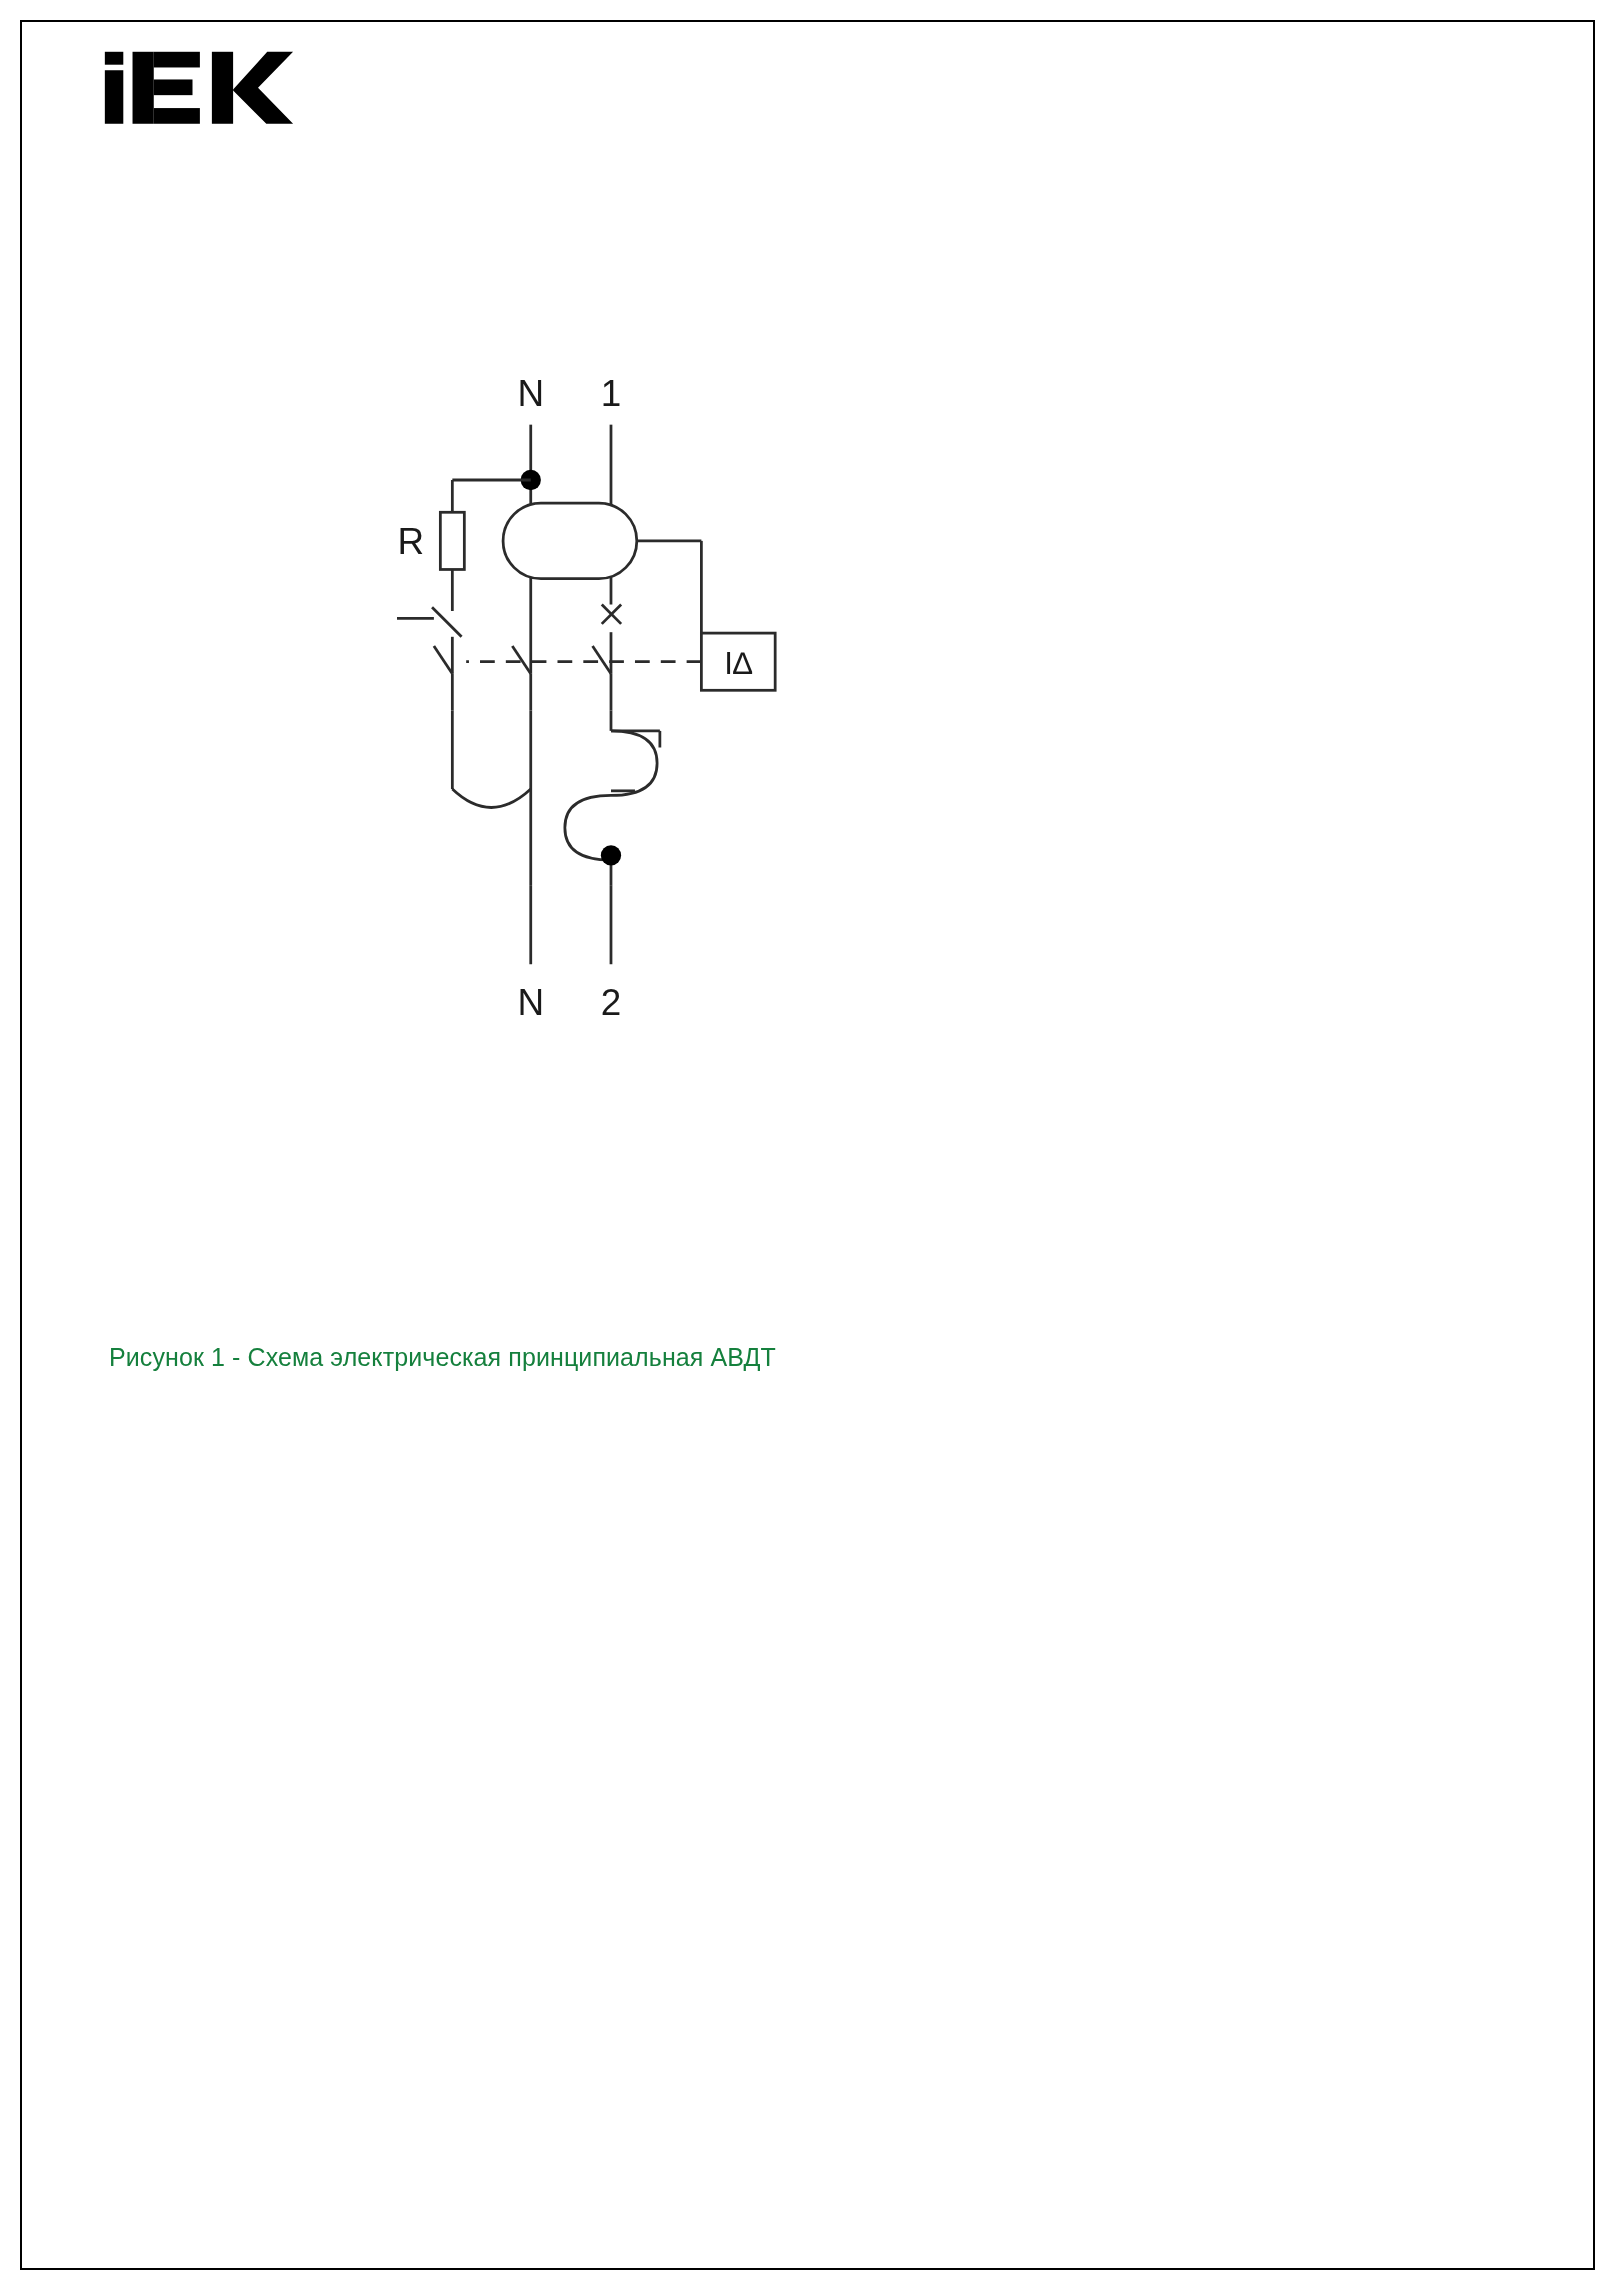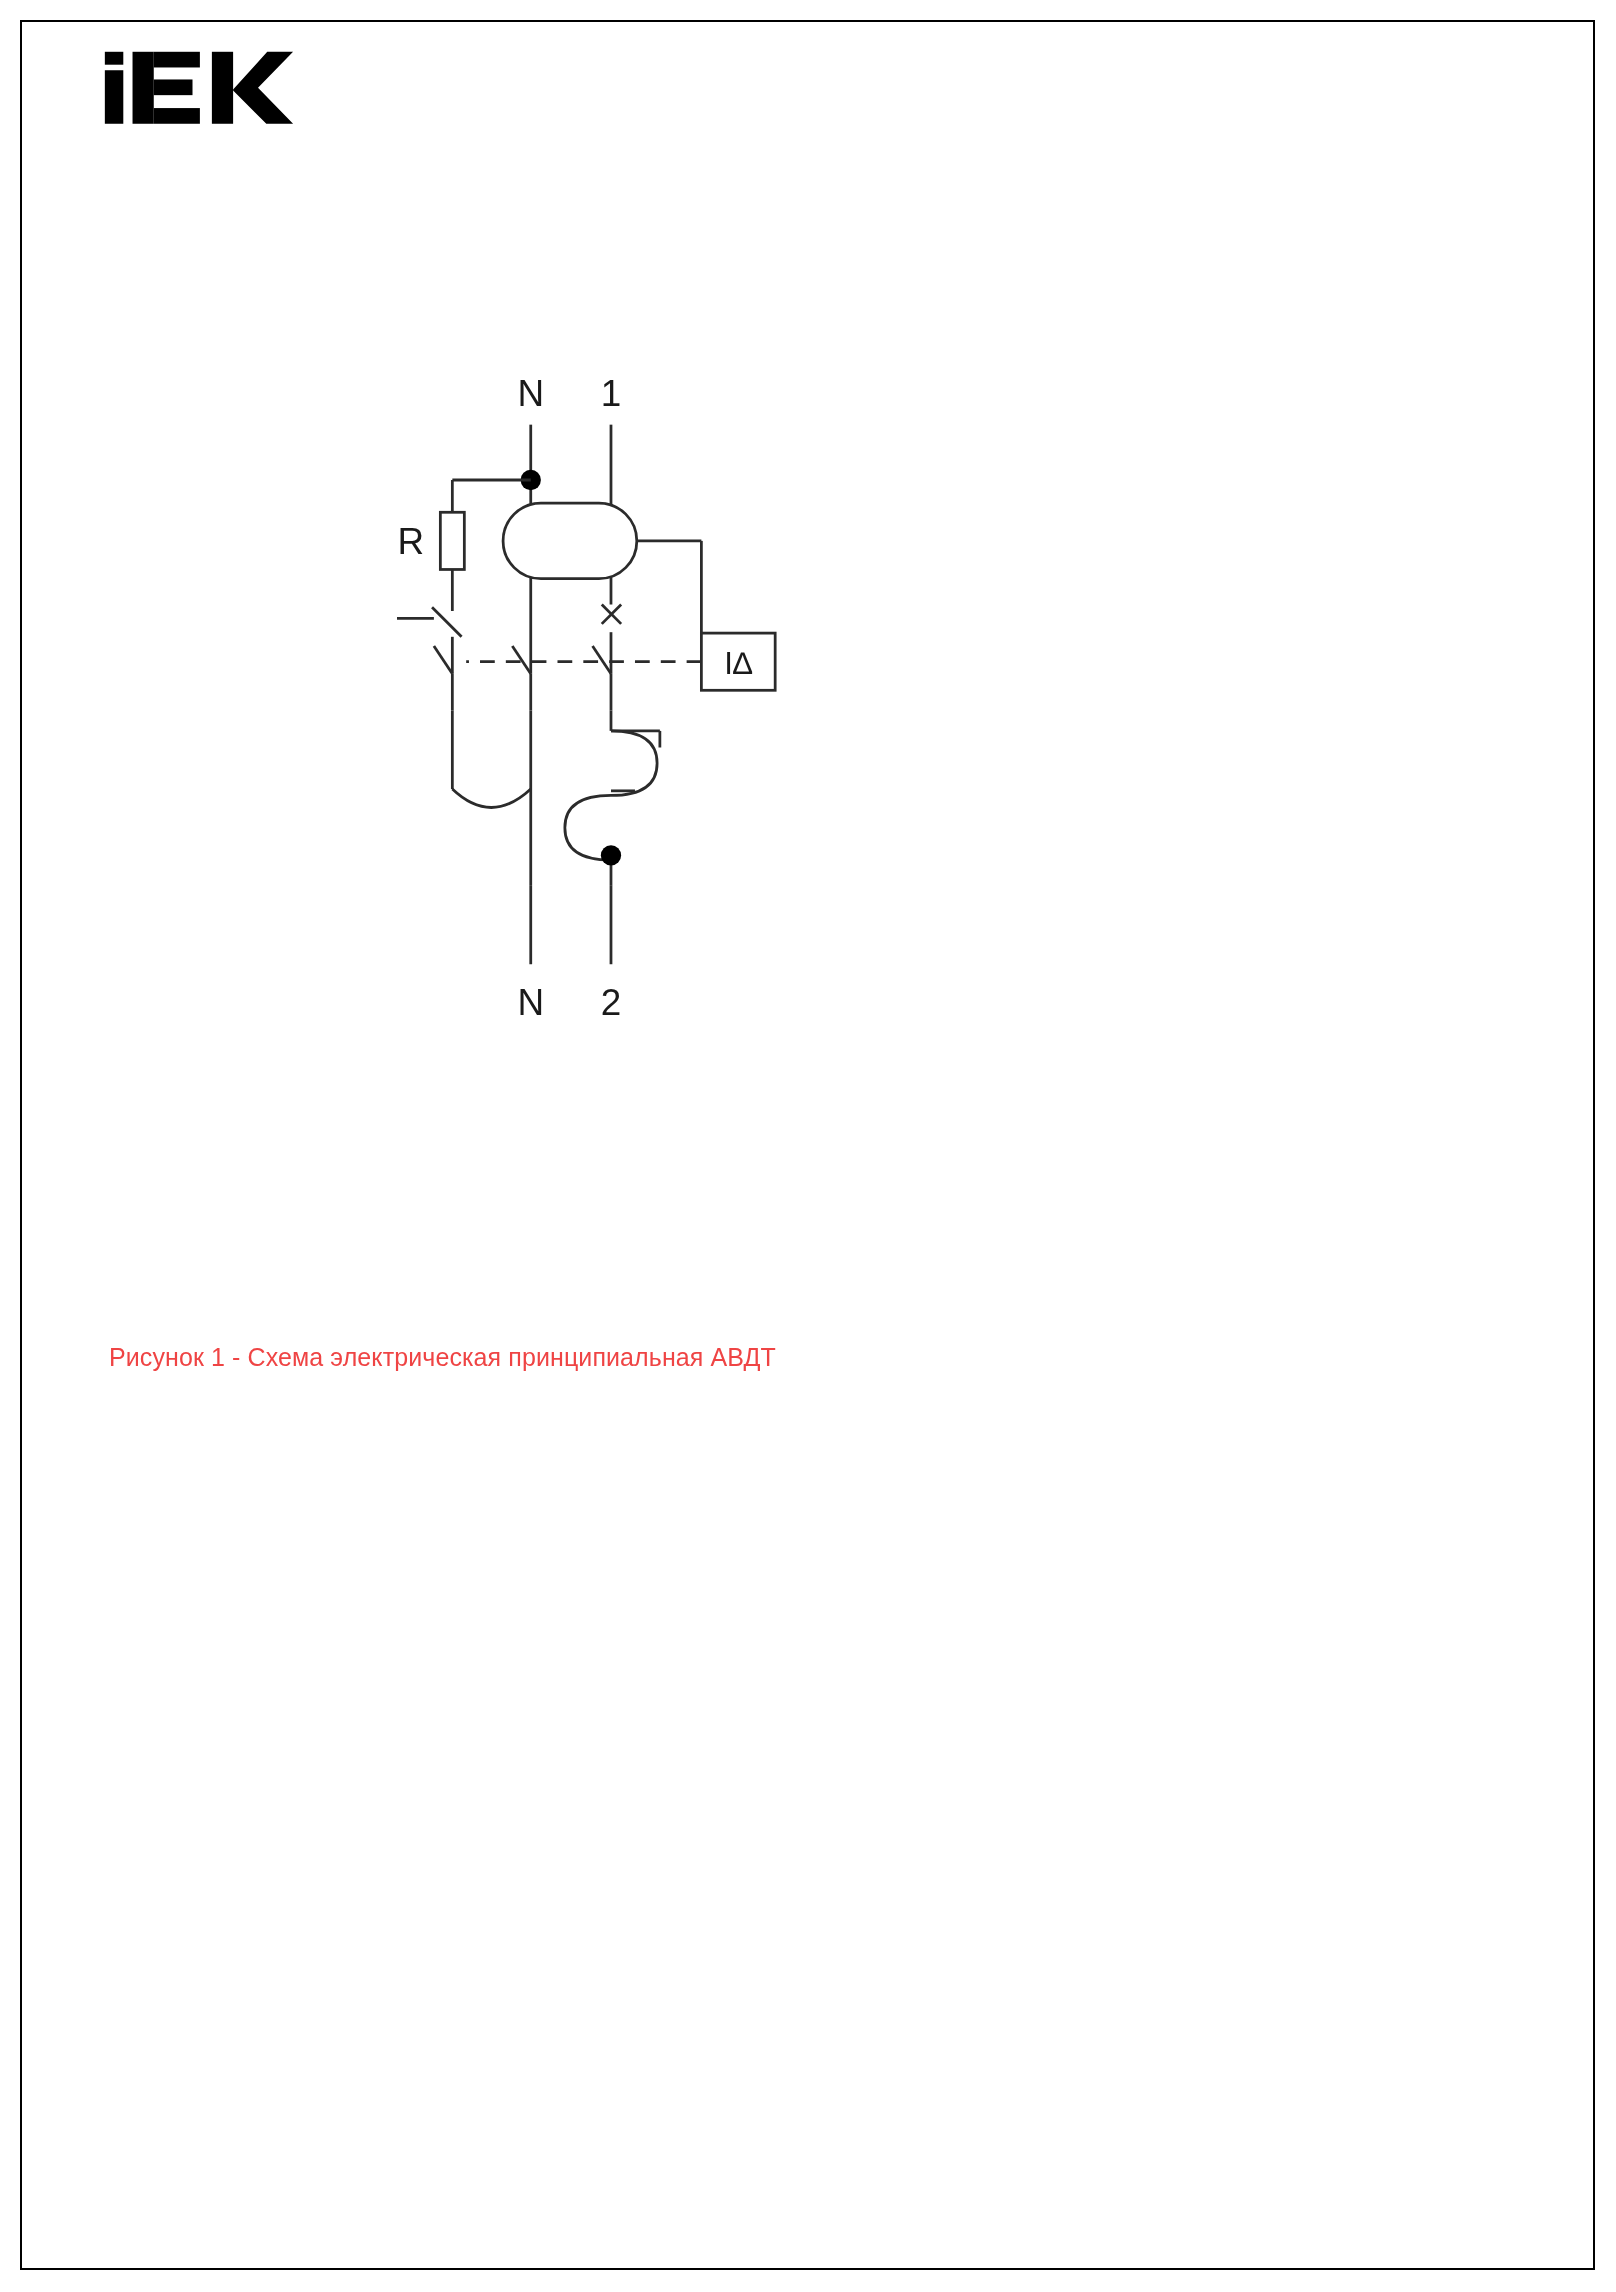--- a/index.html
+++ b/index.html
@@ -52,21 +52,21 @@
     width: 701px;
     height: 923px;
   }
 
   .caption {
     position: absolute;
     left: 109px;
     top: 1343px;
     font-size: 25px;
     letter-spacing: 0.1px;
-    color: #ef4444;
+    color: #15803d;
     white-space: nowrap;
   }
 
   svg { display: block; }
 </style>
 </head>
 <body>
 
 <div class="page">
 

